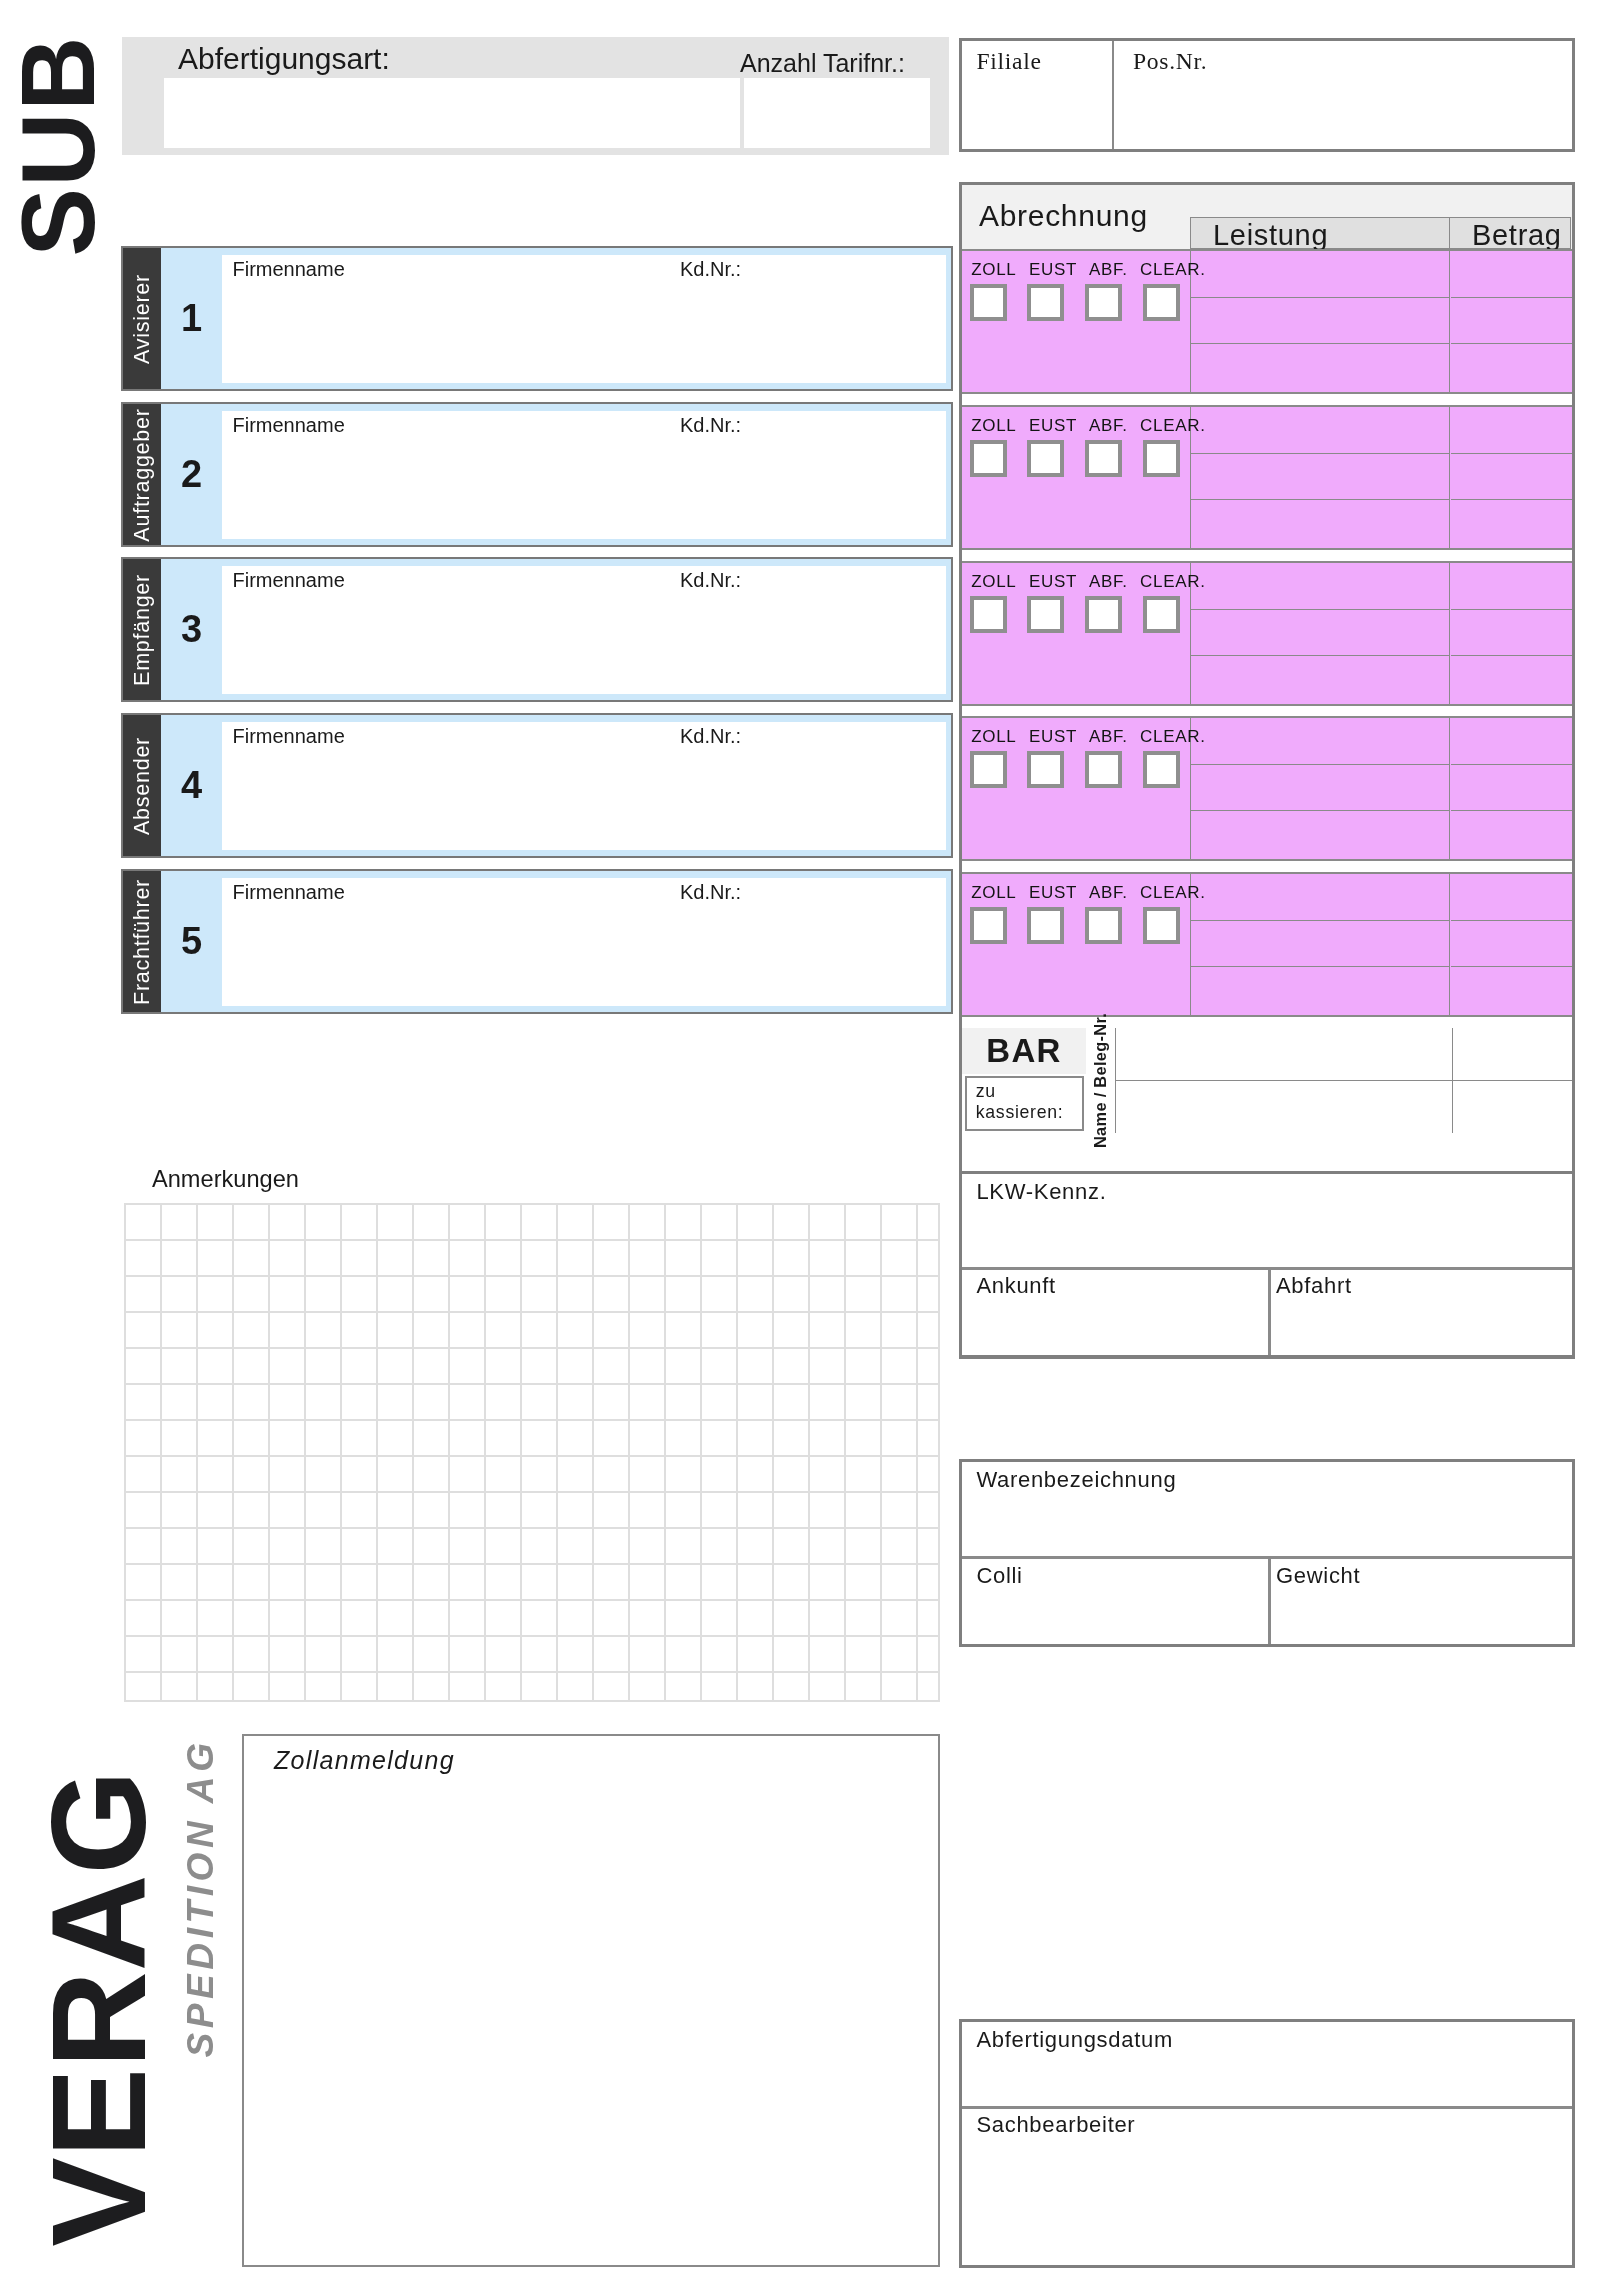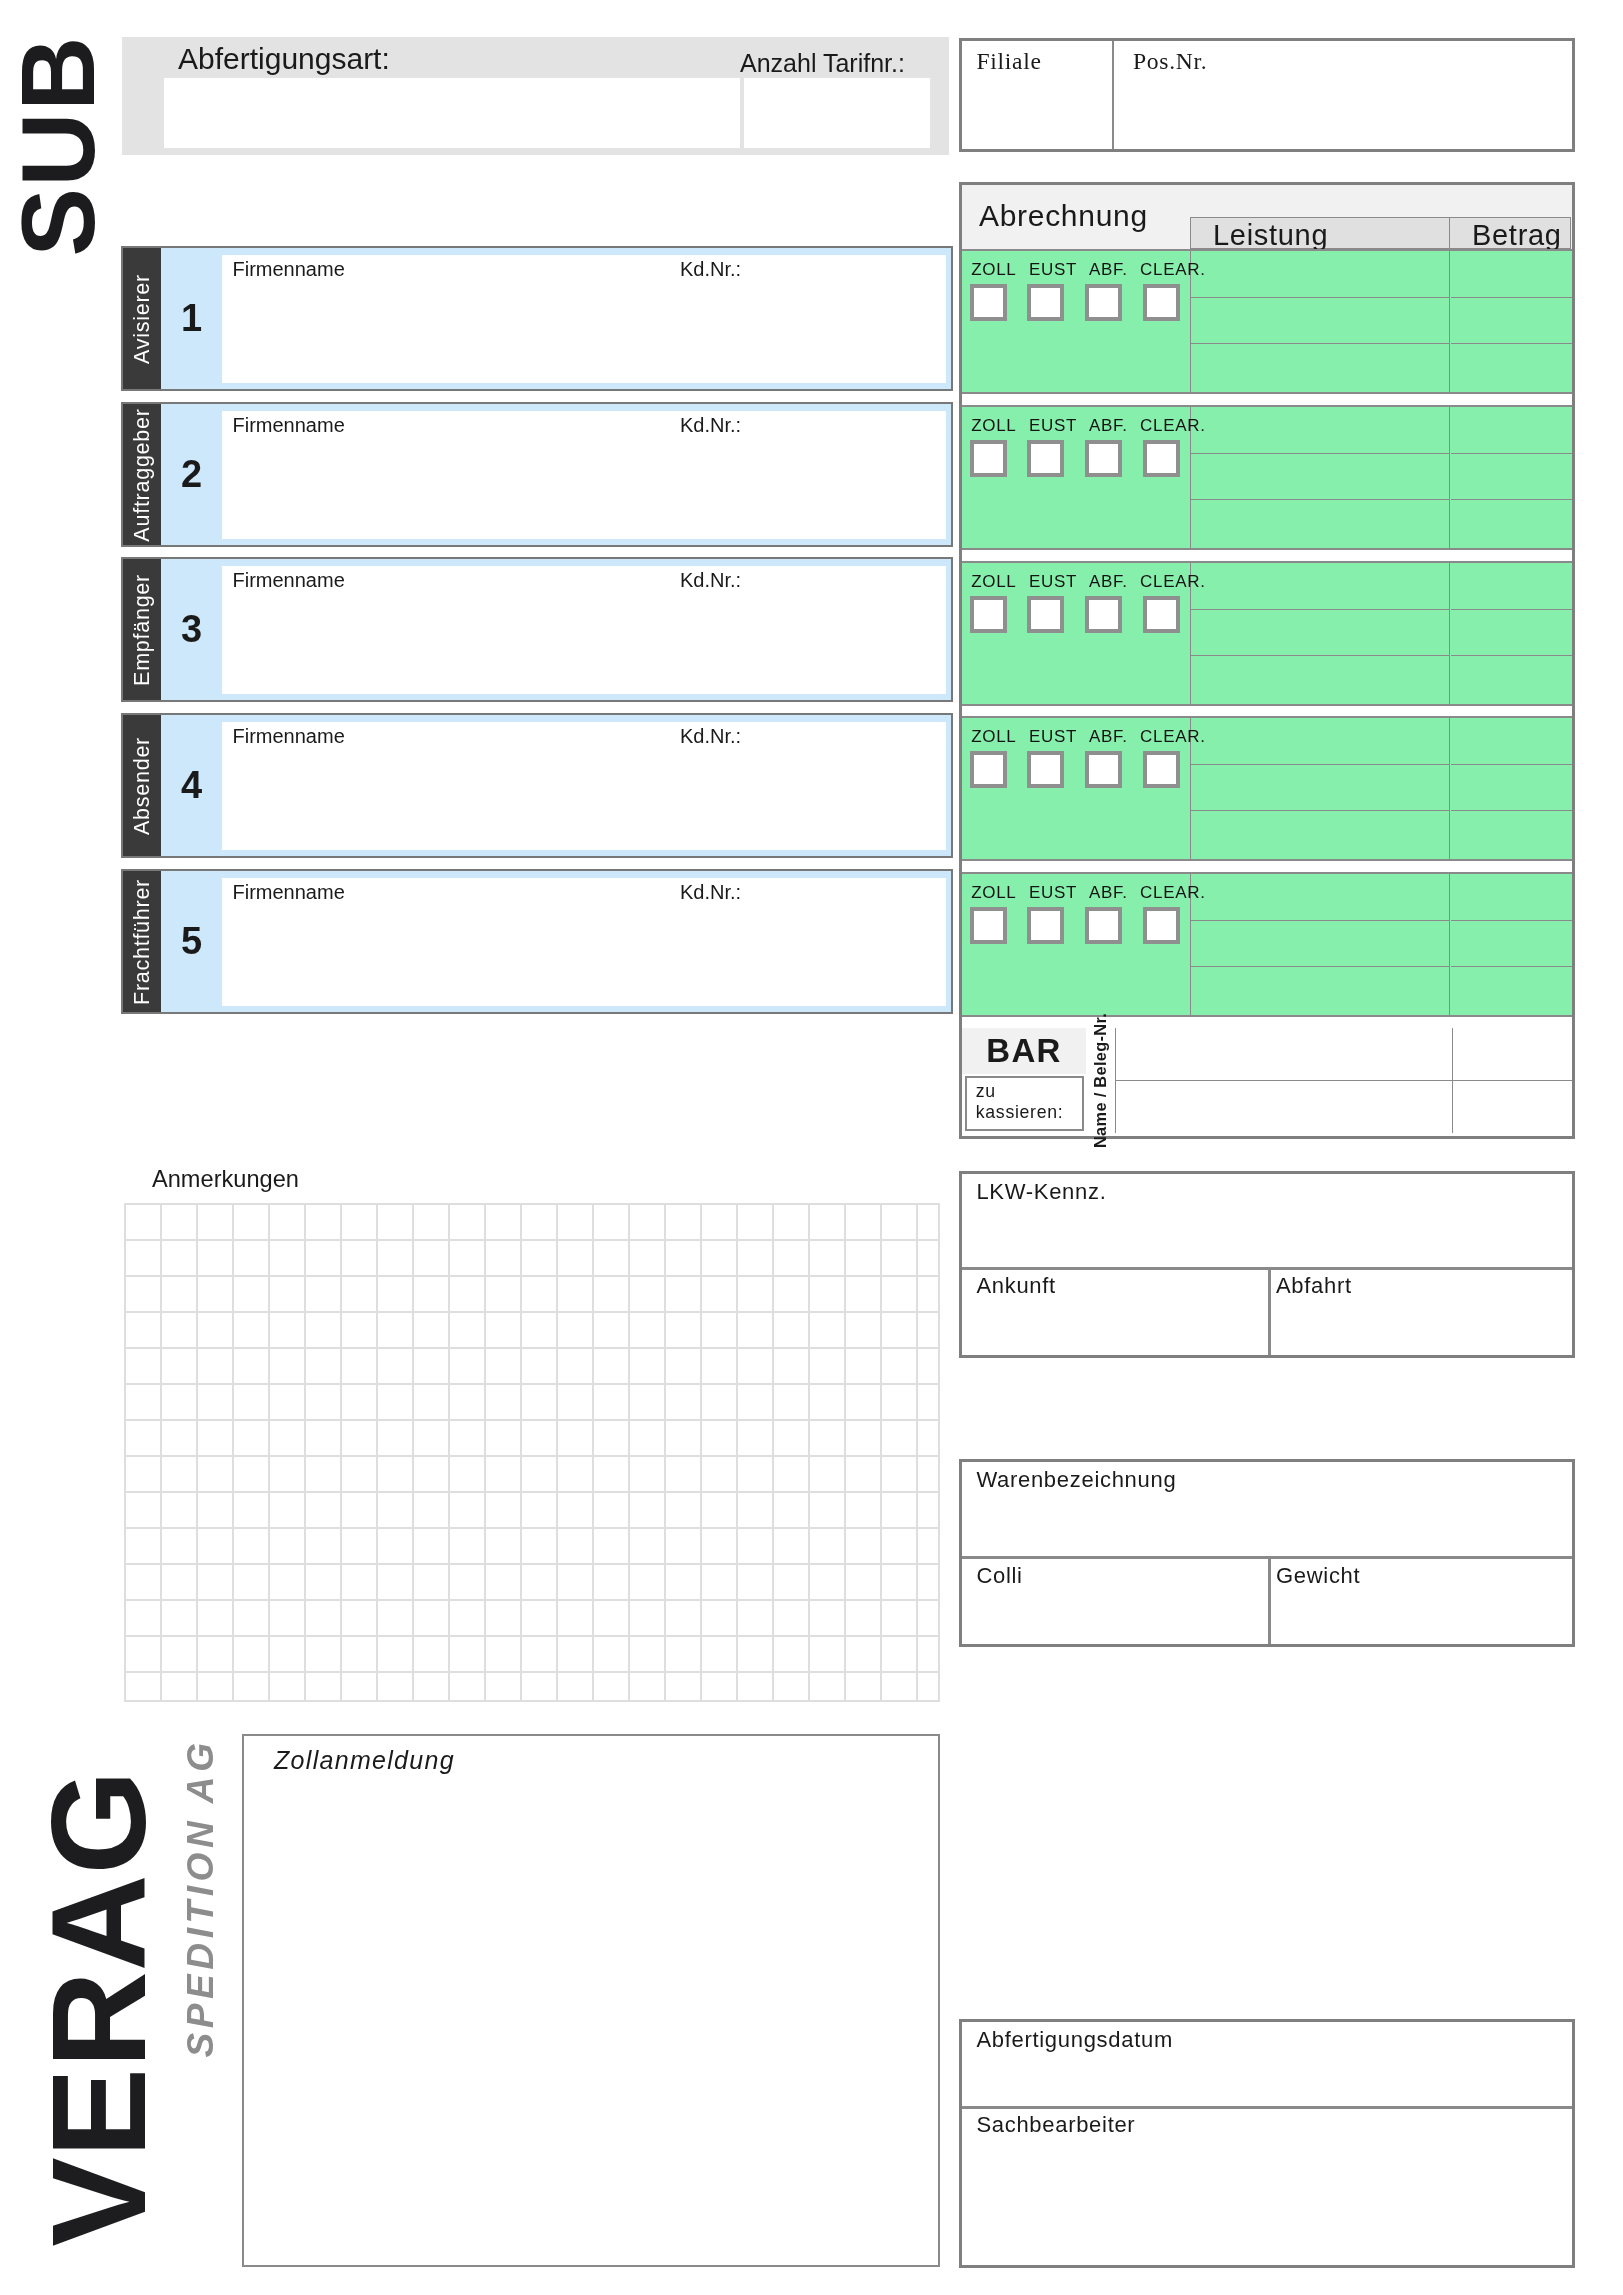--- a/index.html
+++ b/index.html
@@ -33,29 +33,29 @@
   #party-rows{left:121px;top:246px;width:832px;height:768px;}
   .party-row{position:absolute;left:0;width:832px;height:145px;border:2.6px solid #787878;background:#cde8fa;box-sizing:border-box;}
   .party-strip{position:absolute;left:0;top:0;bottom:0;width:38px;background:#3a3a3a;display:flex;align-items:center;justify-content:center;}
   .party-strip>span{transform:rotate(-90deg);white-space:nowrap;color:#fff;font-size:21.6px;letter-spacing:0.7px;}
   .party-number{position:absolute;left:41px;top:0;bottom:0;width:55px;display:flex;align-items:center;justify-content:center;font-size:38px;font-weight:bold;color:#1a1a1a;}
   .party-inner{position:absolute;left:99px;top:6.5px;right:5.2px;bottom:6.5px;background:#fff;padding-left:15px;}
   .firmenname-lbl{position:absolute;left:10.5px;top:3.9px;font-size:20px;}
   .kdnr-lbl{position:absolute;left:458px;top:3.9px;font-size:20px;}
 
   
-  .abr-table{left:959px;top:182px;width:616px;height:957px;background:#fff;border:3.3px solid #7f7f7f;box-sizing:border-box;}
+  .abr-table{left:959px;top:182px;width:616px;height:1177px;background:#fff;border:3.3px solid #7f7f7f;box-sizing:border-box;}
   .abr-header{position:absolute;left:0;top:0;width:100%;height:64px;background:#f1f1f1;}
   .abr-title{position:absolute;left:17px;top:14.4px;font-size:30px;letter-spacing:0.7px;}
   .abr-colhead{position:absolute;top:32px;height:32px;background:#e0e0e0;border:1.3px solid #8a8a8a;box-sizing:border-box;}
   .abr-colhead>span{position:absolute;left:22px;top:1px;font-size:29px;letter-spacing:0.7px;}
   .colhead-leistung{left:228px;width:260px;}
   .colhead-betrag{left:487px;width:122px;}
 
-  .abr-block{position:absolute;left:0;width:610px;height:145px;border-top:2.6px solid #8a8a8a;border-bottom:2.6px solid #8a8a8a;box-sizing:border-box;background:#86efac;}
+  .abr-block{position:absolute;left:0;width:610px;height:145px;border-top:2.6px solid #8a8a8a;border-bottom:2.6px solid #8a8a8a;box-sizing:border-box;background:#f0abfc;}
   .abr-left{position:absolute;left:0;top:0;bottom:0;width:228px;border-right:1.3px solid #8a8a8a;}
   .cb-label{position:absolute;top:9.2px;font-size:17px;letter-spacing:0.7px;color:#141414;}
   .cb-box{position:absolute;top:33px;width:29px;height:29px;border:4.6px solid #8f8f8f;background:#fff;}
   .cbx0{left:9.2px;} .cbx1{left:67px;} .cbx2{left:127px;} .cbx3{left:178px;}
   .cbb0{left:7.9px;} .cbb1{left:65px;} .cbb2{left:123px;} .cbb3{left:181px;}
   .abr-leistung{position:absolute;left:228px;top:0;bottom:0;width:260px;border-right:1.3px solid #8a8a8a;box-sizing:border-box;}
   .abr-betrag{position:absolute;left:489px;top:0;bottom:0;right:0;}
   .abr-cell{position:absolute;left:0;right:0;height:46px;border-bottom:1.3px solid #8a8a8a;}
   .c0{top:0;} .c1{top:46px;} .c2{top:93px;border-bottom:none;}
 

